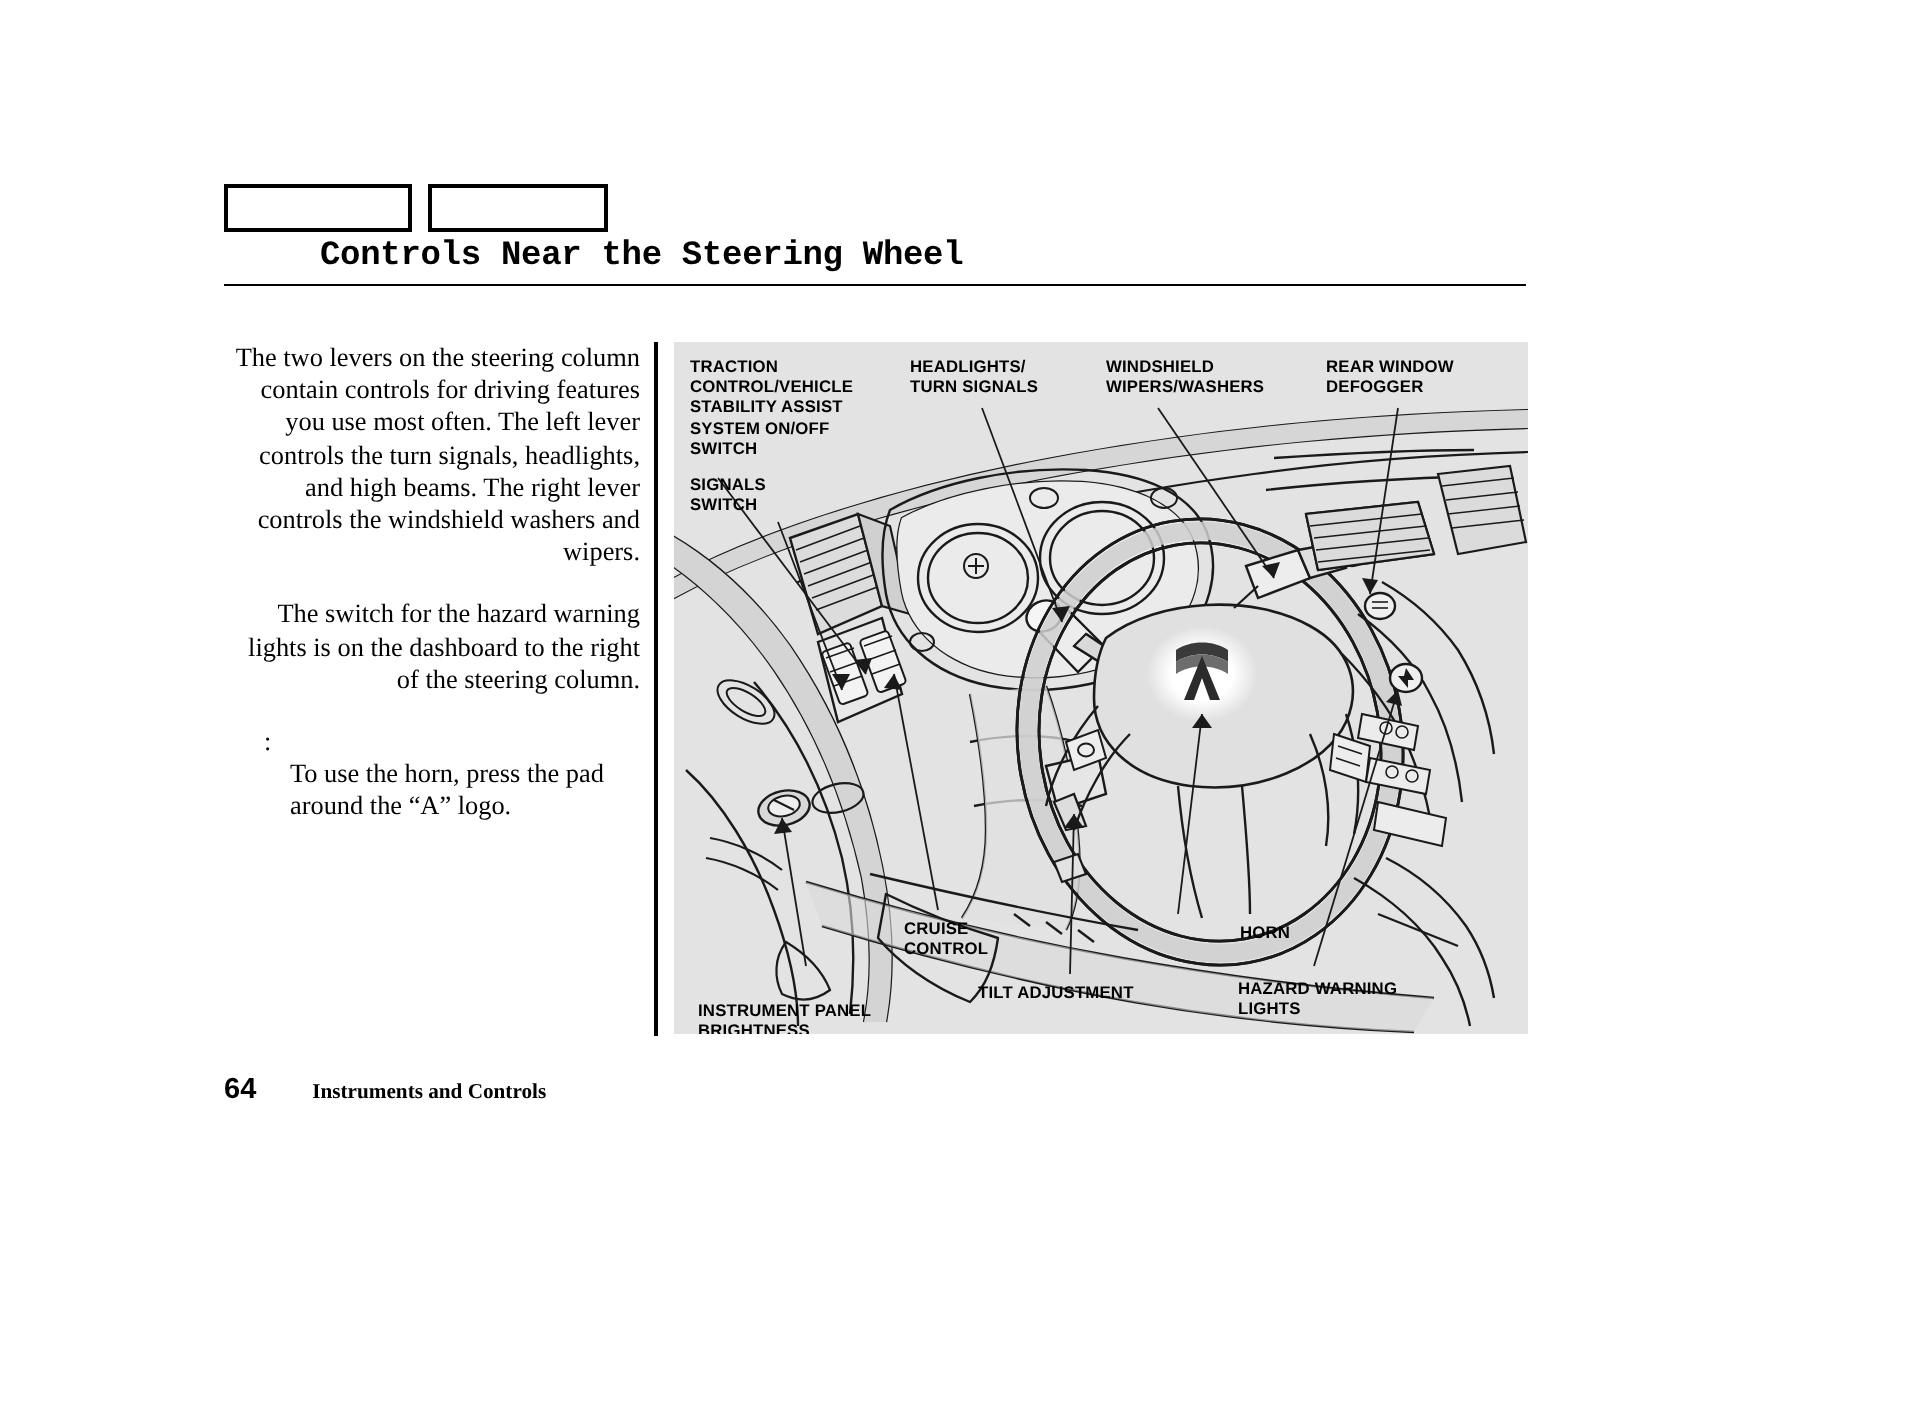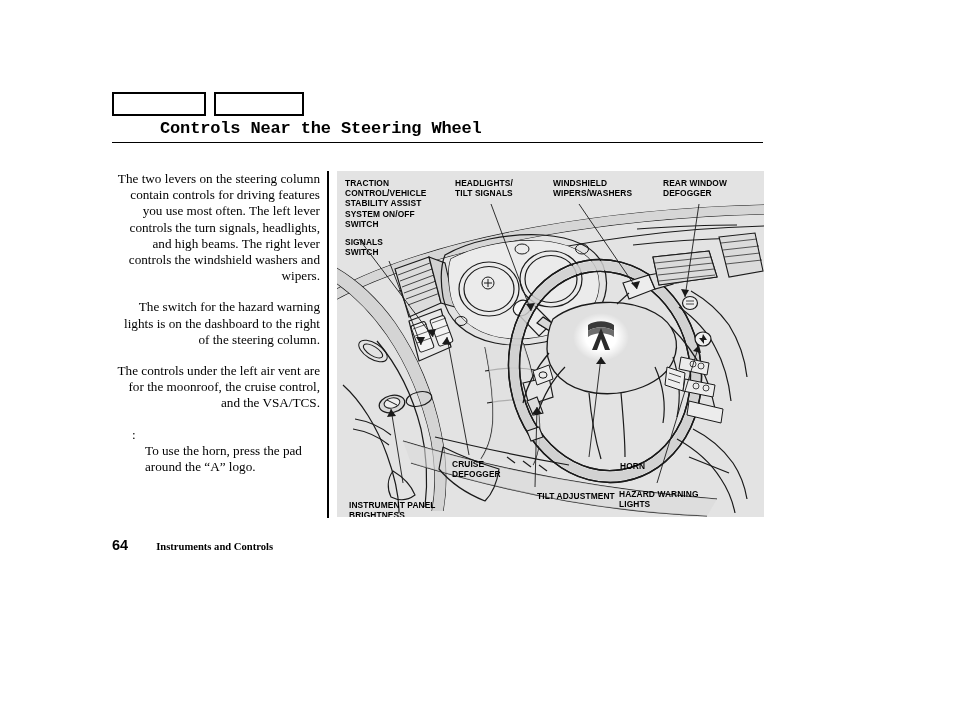--- a/index.html
+++ b/index.html
@@ -124,21 +124,21 @@
   }
 
   
   #co-traction        { left: 8px;   top: 7px;  }
   #co-moonroof        { left: 8px;   top: 66px; }
   #co-headlights      { left: 118px; top: 7px;  }
   #co-windshield      { left: 216px; top: 7px;  }
   #co-rearwindow      { left: 326px; top: 7px;  }
   #co-instrument      { left: 12px;  top: 329px; }
   #co-cruise          { left: 115px; top: 288px; }
-  #co-tilt            { left: 152px; top: 320px; padding-left: 48px; }
+  #co-tilt            { left: 152px; top: 320px; }
   #co-horn            { left: 240px; top: 290px; padding-left: 43px; }
   #co-hazard          { left: 282px; top: 318px; }
 
   
   #footer {
     position: absolute;
     left: 112px;
     top: 537px;
     display: flex;
     align-items: baseline;
@@ -162,21 +162,20 @@
   <div class="tab-box"></div>
   <div class="tab-box second"></div>
 </div>
 
 <div id="page-title">Controls Near the Steering Wheel</div>
 <div id="title-rule"></div>
 
 <div id="body-column">
   <p>The two levers on the steering column contain controls for driving features you use most often. The left lever controls the turn signals, headlights, and high beams. The right lever controls the windshield washers and wipers.</p>
   <p>The switch for the hazard warning lights is on the dashboard to the right of the steering column.</p>
-  <p>The controls under the left air vent are for the moonroof, the cruise control, and the VSA/TCS.</p>
   <div class="notice-item">
     <span class="notice-marker">:</span>
     <span class="notice-text">To use the horn, press the pad around the “A” logo.</span>
   </div>
 </div>
 
 <div id="column-divider"></div>
 
 <div id="figure-panel">
 
@@ -492,29 +491,29 @@
   </svg>
 
   <div class="callout" id="co-traction">TRACTION
 CONTROL/VEHICLE
 STABILITY ASSIST
 SYSTEM ON/OFF
 SWITCH</div>
   <div class="callout" id="co-moonroof">SIGNALS
 SWITCH</div>
   <div class="callout" id="co-headlights">HEADLIGHTS/
-TILT SIGNALS</div>
+TURN SIGNALS</div>
   <div class="callout" id="co-windshield">WINDSHIELD
 WIPERS/WASHERS</div>
   <div class="callout" id="co-rearwindow">REAR WINDOW
 DEFOGGER</div>
   <div class="callout" id="co-instrument">INSTRUMENT PANEL
 BRIGHTNESS</div>
   <div class="callout" id="co-cruise">CRUISE
-DEFOGGER</div>
+CONTROL</div>
   <div class="callout" id="co-tilt">TILT ADJUSTMENT</div>
   <div class="callout" id="co-horn">HORN</div>
   <div class="callout" id="co-hazard">HAZARD WARNING
 LIGHTS</div>
 </div>
 
 <div id="footer">
   <span id="footer-page-number">64</span>
   <span id="footer-section-title">Instruments and Controls</span>
 </div>

